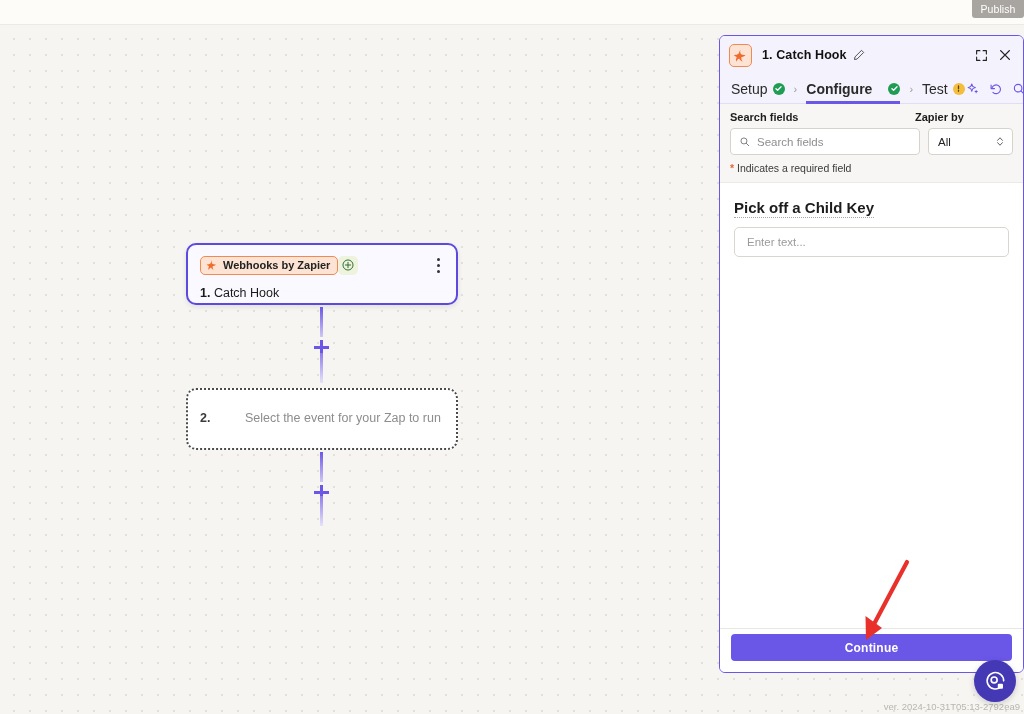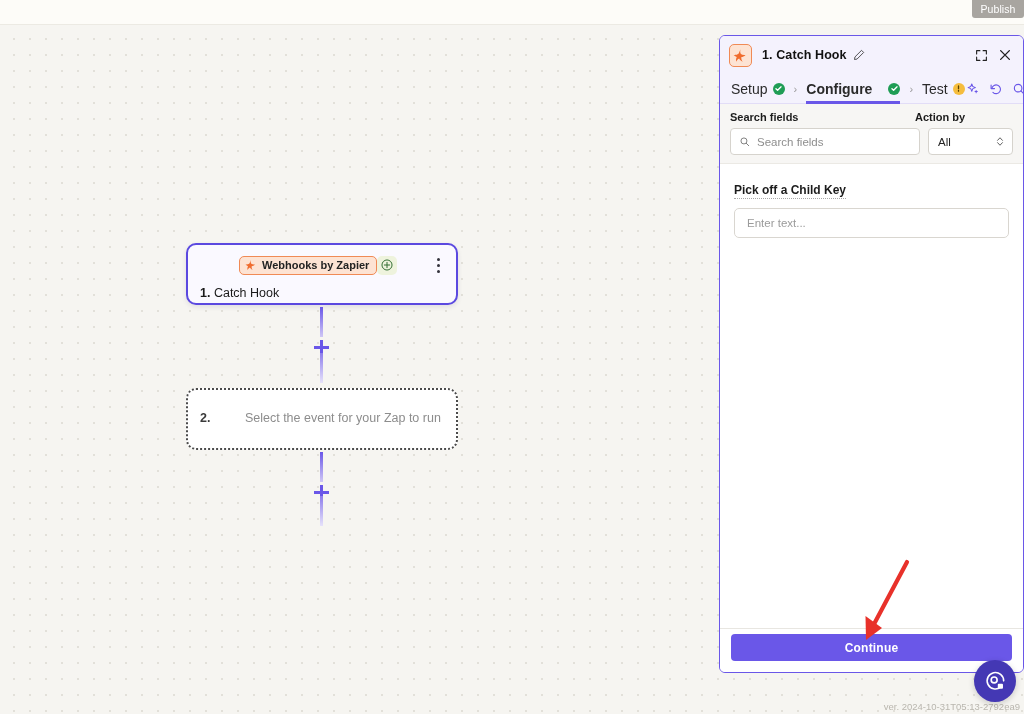--- a/index.html
+++ b/index.html
@@ -73,21 +73,20 @@
     left: 186px; top: 388px;
     background: #ffffff;
     border: 2px dotted #4b4b4b;
     height: 62px;
   }
 
   .node-row {
     display: flex;
     align-items: center;
     height: 20px;
-    margin-left: 39px;
   }
 
   .app-badge {
     display: inline-flex;
     align-items: center;
     gap: 5px;
     background: #fde3d3;
     border: 1px solid #f08a55;
     border-radius: 5px;
     padding: 2px 7px 2px 5px;
@@ -287,21 +286,21 @@
   .required-note .star { color: #e8643c; font-weight: bold; }
 
   
   .panel-body {
     flex: 1;
     padding: 16px 14px 0 14px;
     overflow: hidden;
     background: #fff;
   }
   .field-label {
-    font-size: 12px;
+    font-size: 15px;
     font-weight: bold;
     color: #1c1c1c;
     border-bottom: 1px dotted #a8a8a8;
     display: inline-block;
     padding-bottom: 1px;
     cursor: help;
   }
   .text-input {
     margin-top: 9px;
     width: 100%;
@@ -501,41 +500,45 @@
             <circle cx="7" cy="7" r="4.3" fill="none" stroke="#6a57e8" stroke-width="1.3"></circle>
             <path d="M10.2 10.2 13.4 13.4" stroke="#6a57e8" stroke-width="1.3" stroke-linecap="round"></path>
           </svg>
         </span>
       </span>
     </div>
 
     <div class="search-strip">
       <div class="strip-labels">
         <span class="lbl search-lbl">Search fields</span>
-        <span class="lbl">Action by</span>
+        <span class="lbl">Zapier by</span>
       </div>
       <div class="strip-fields">
         <label class="search-box">
           <span style="display:flex;">
             <svg viewBox="0 0 16 16" width="12" height="12">
               <circle cx="6.6" cy="6.6" r="4" fill="none" stroke="#7a7a7a" stroke-width="1.25"></circle>
               <path d="M9.7 9.7 13 13" stroke="#7a7a7a" stroke-width="1.25" stroke-linecap="round"></path>
             </svg>
           </span>
           <input type="text" placeholder="Search fields" style="">
         </label>
         <div class="select-box">
           <span>All</span>
           <span style="display:flex;">
             <svg viewBox="0 0 12 16" width="10" height="13">
               <path d="M3 6.6 6 3.4l3 3.2M3 9.4l3 3.2 3-3.2" fill="none" stroke="#5d5d5d" stroke-width="1.2" stroke-linecap="round" stroke-linejoin="round"></path>
             </svg>
           </span>
         </div>
       </div>
+      <div class="required-note">
+        <span class="star">*</span>
+        <span>Indicates a required field</span>
+      </div>
     </div>
 
     <div class="panel-body">
       <div>
         <span class="field-label">Pick off a Child Key</span>
         <input class="text-input" type="text" placeholder="Enter text..." style="">
       </div>
     </div>
 
     <div class="panel-foot">

